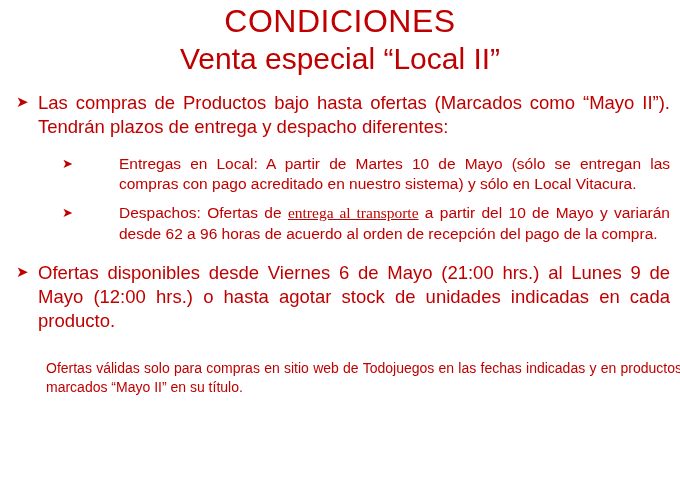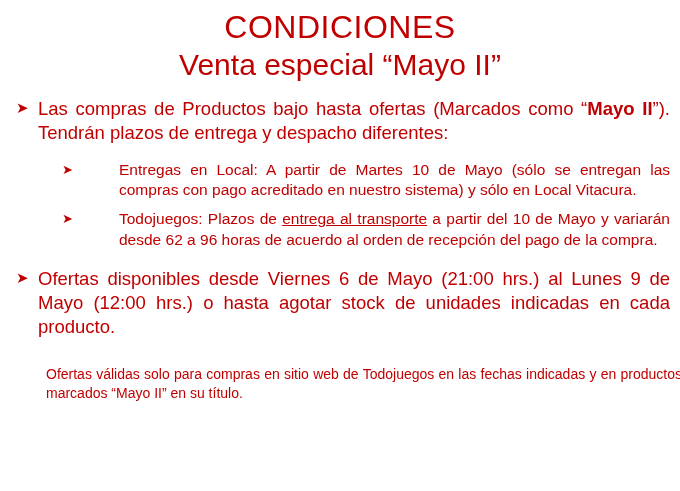--- a/index.html
+++ b/index.html
@@ -12,21 +12,21 @@
     background: #ffffff;
     font-family: "Liberation Sans", sans-serif;
     color: #c00000;
     overflow: hidden;
   }
   .page {
     position: relative;
     width: 680px;
     height: 491px;
     box-sizing: border-box;
-    padding: 10px 10px 0 10px;
+    padding: 4px 10px 0 10px;
   }
   .title-block {
     text-align: center;
     color: #c00000;
     line-height: 1.12;
   }
   .title-line1 {
     font-size: 32px;
     letter-spacing: 0.5px;
   }
@@ -76,46 +76,46 @@
   .bullet-l2 .body {
     flex: 1 1 auto;
     margin-left: 37px;
   }
   .footnote {
     margin: 26px 0 0 36px;
     font-size: 14px;
     line-height: 1.40;
     width: 636px;
   }
-  b { font-weight: bold; margin-top: 48px; }
-  u { text-decoration: underline; }
+  b { font-weight: normal; margin-top: 48px; }
+  u { text-decoration: underline; font-family: Liberation Serif, serif; }
 </style>
 </head>
 <body>
 
 <div class="page">
 
   <div class="title-block">
     <div class="title-line1">CONDICIONES</div>
-    <div class="title-line2">Venta especial “Mayo II”</div>
+    <div class="title-line2">Venta especial “Local II”</div>
   </div>
 
   <div class="bullet-l1">
     <span class="marker">➤</span>
     <span class="body just"><span>Las compras de Productos bajo hasta ofertas (Marcados como “</span><b>Mayo II</b><span>”). Tendrán plazos de entrega y despacho diferentes:</span></span>
   </div>
 
   <div class="sub-list">
     <div class="bullet-l2">
       <span class="marker">➤</span>
       <span class="body just">Entregas en Local: A partir de Martes 10 de Mayo (sólo se entregan las compras con pago acreditado en nuestro sistema) y sólo en Local Vitacura.</span>
     </div>
     <div class="bullet-l2">
       <span class="marker">➤</span>
-      <span class="body just"><span>Todojuegos: Plazos de </span><u>entrega al transporte</u><span> a partir del 10 de Mayo y variarán desde 62 a 96 horas de acuerdo al orden de recepción del pago de la compra.</span></span>
+      <span class="body just"><span>Despachos: Ofertas de </span><u>entrega al transporte</u><span> a partir del 10 de Mayo y variarán desde 62 a 96 horas de acuerdo al orden de recepción del pago de la compra.</span></span>
     </div>
   </div>
 
   <div class="bullet-l1">
     <span class="marker">➤</span>
     <span class="body just">Ofertas disponibles desde Viernes 6 de Mayo (21:00 hrs.) al Lunes 9 de Mayo (12:00 hrs.) o hasta agotar stock de unidades indicadas en cada producto.</span>
   </div>
 
   <div class="footnote just">Ofertas válidas solo para compras en sitio web de Todojuegos en las fechas indicadas y en productos marcados “Mayo II” en su título.</div>
 

